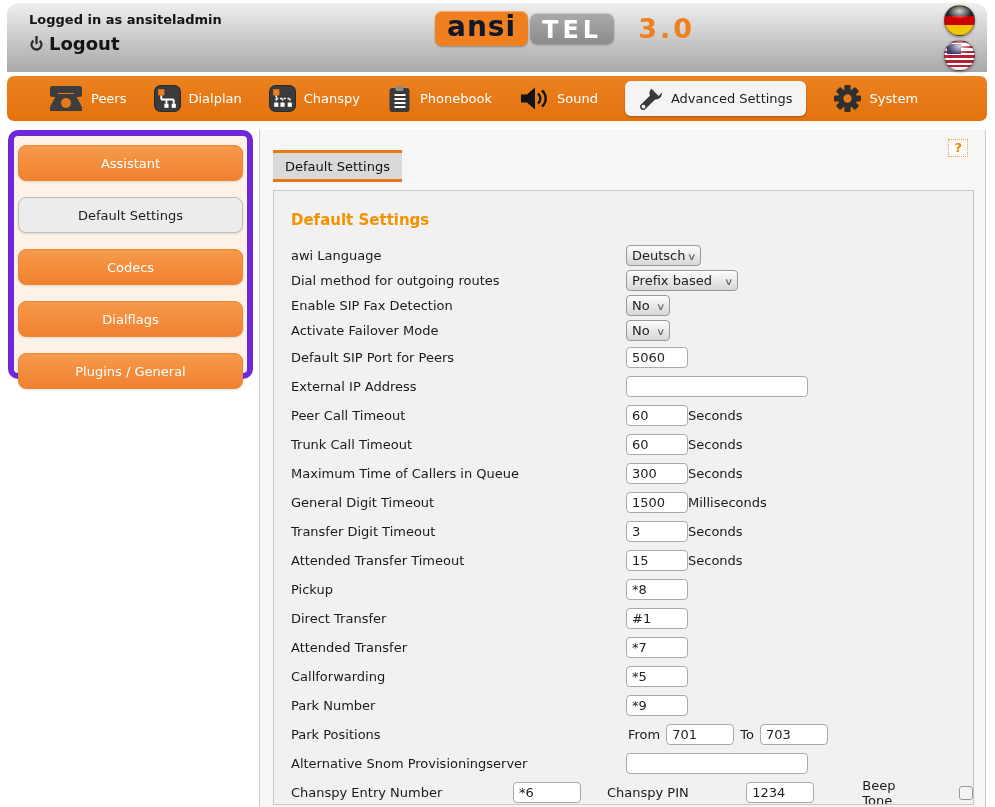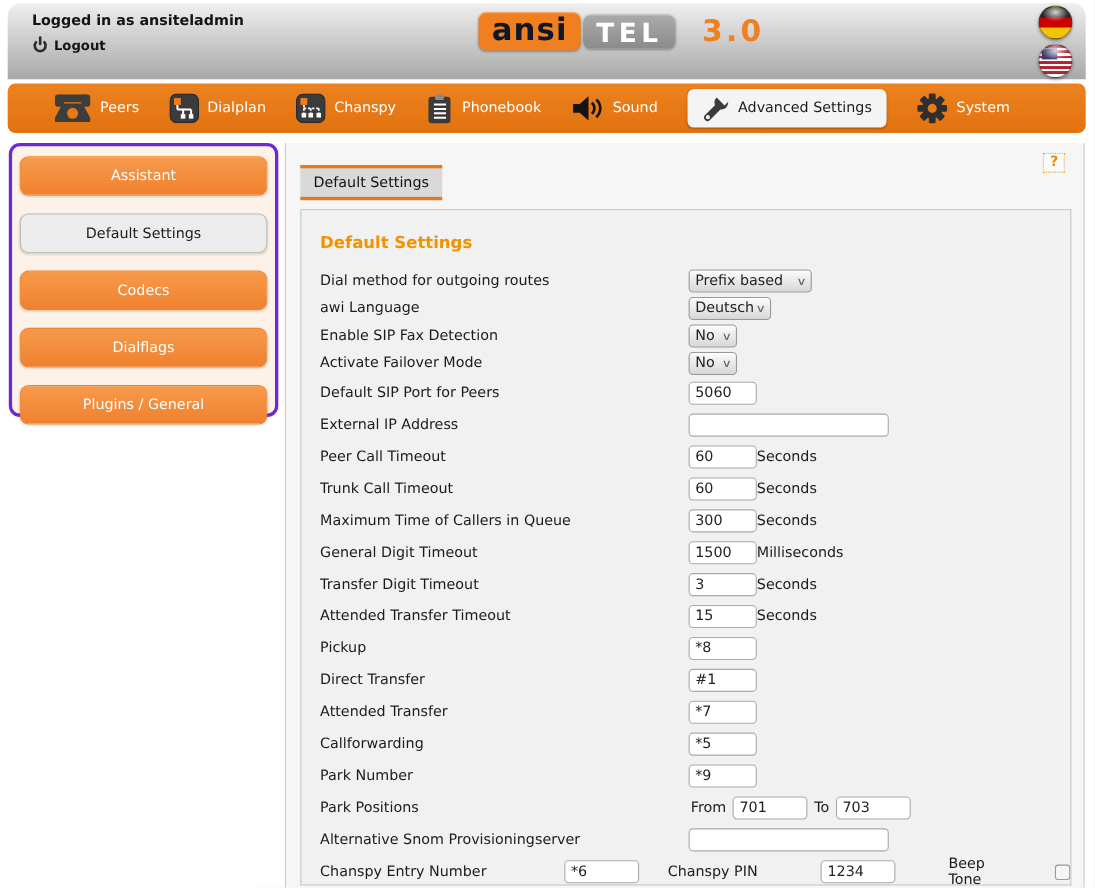--- a/index.html
+++ b/index.html
@@ -12,21 +12,21 @@
 
   
   .header {
     position:absolute; left:7px; top:3px; width:980px; height:69px;
     background:linear-gradient(#efefef,#a8a8a8);
     border-radius:12px 12px 0 0;
   }
   .user-info { position:absolute; left:22px; top:9px; }
   .user-line1 { font-weight:bold; font-size:13px; color:#141414; }
   .logout { display:flex; align-items:center; gap:5px; margin-top:6px; cursor:pointer; }
-  .logout span { font-weight:bold; font-size:12px; color:#141414; }
+  .logout span { font-weight:bold; font-size:18px; color:#141414; }
 
   .logo { position:absolute; left:428px; top:8px; display:flex; align-items:center; }
   .logo-ansi {
     background:#ef7f1f; color:#0f172a; font-weight:bold; font-size:28px;
     padding:1px 12px 4px; border-radius:7px; letter-spacing:1px; line-height:30px;
     box-shadow:inset 0 1px 0 rgba(255,255,255,.35), 0 1px 2px rgba(0,0,0,.3);
   }
   .logo-tel {
     background:linear-gradient(#ababab,#8b8b8b); color:#fff; font-weight:bold; font-size:24px;
     padding:3px 12px 0; border-radius:7px; letter-spacing:4px; line-height:28px; margin-left:2px;
@@ -59,21 +59,21 @@
   .nav-item { display:flex; align-items:center; gap:8px; cursor:pointer; white-space:nowrap; }
   .nav-item.active {
     background:#f4f4f4; color:#1c1c1c; border-radius:6px; padding:5px 13px;
     box-shadow:0 1px 2px rgba(0,0,0,.25);
   }
   .nav-item svg { display:block; }
 
   
   .sidebar {
     position:absolute; left:8px; top:130px; width:245px; height:249px;
-    background:#fcf2e7; border:3px solid #6d28d9; border-radius:10px; padding-top:9px;
+    background:#fcf2e7; border:6px solid #6d28d9; border-radius:10px; padding-top:9px;
   }
   .side-btn {
     width:225px; height:36px; margin:0 auto 16px; border-radius:8px;
     background:linear-gradient(#f79a4c,#ef812e); border:1px solid #ee8634;
     color:#fff; font-size:13px; display:flex; align-items:center; justify-content:center;
     cursor:pointer; box-shadow:0 1px 2px rgba(0,0,0,.12);
   }
   .side-btn.active { background:#ececec; border:1px solid #bdbdbd; color:#1c1c1c; }
 
   
@@ -243,31 +243,31 @@
 </div>
 
 <div class="main">
   <div class="help">?</div>
   <div class="tab">Default Settings</div>
 
   <div class="panel">
     <div class="heading">Default Settings</div>
 
     <div class="row sel">
+      <div class="row-label">awi Language</div>
+      <div class="fakesel sel-md">
+        <span>Deutsch</span>
+        <span class="chev"></span>
+      </div>
+    </div>
+
+    <div class="row sel">
       <div class="row-label">Dial method for outgoing routes</div>
       <div class="fakesel sel-lg">
         <span>Prefix based</span>
-        <span class="chev"></span>
-      </div>
-    </div>
-
-    <div class="row sel">
-      <div class="row-label">awi Language</div>
-      <div class="fakesel sel-md">
-        <span>Deutsch</span>
         <span class="chev"></span>
       </div>
     </div>
 
     <div class="row sel">
       <div class="row-label">Enable SIP Fax Detection</div>
       <div class="fakesel sel-sm">
         <span>No</span>
         <span class="chev"></span>
       </div>

